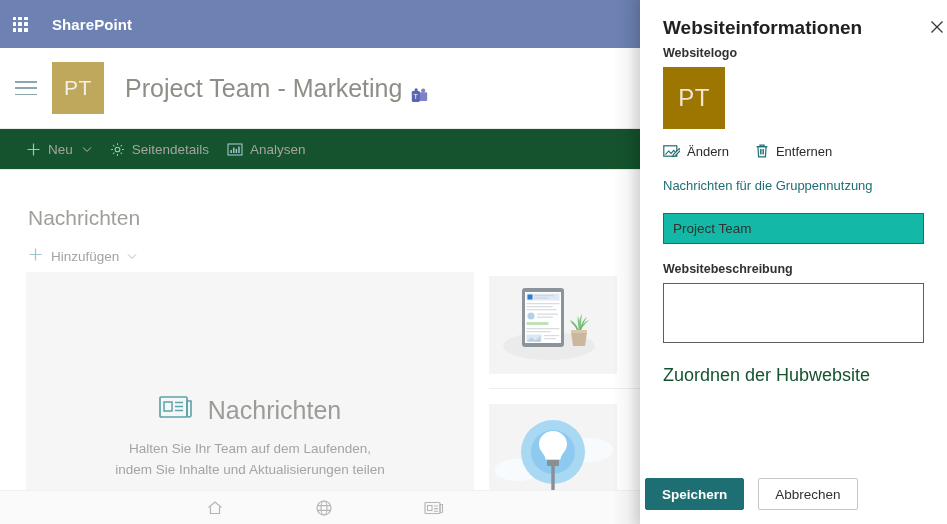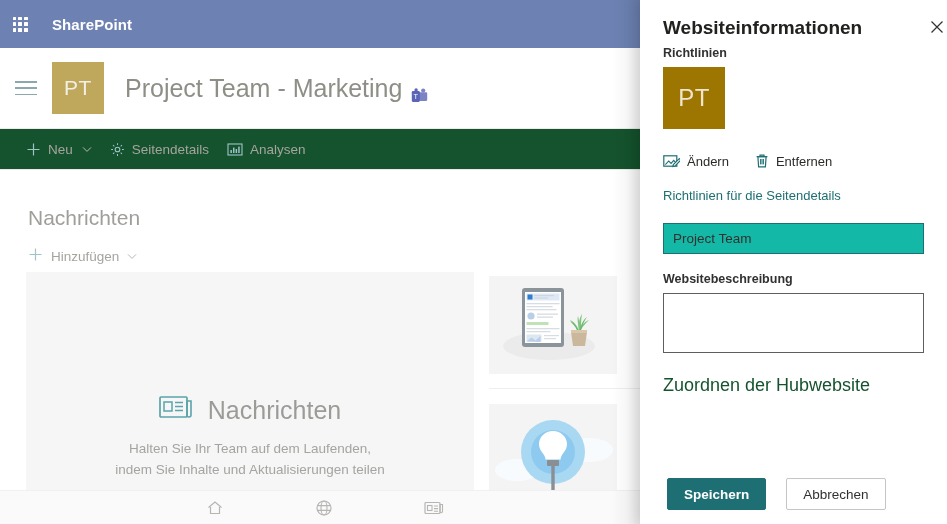--- a/index.html
+++ b/index.html
@@ -107,38 +107,38 @@
   .panel-body { position:absolute; left:0; top:46px; right:0; bottom:0; padding:0 23px; }
 
   .fld-label { font-size:12.5px; font-weight:bold; color:#323130; margin:0 0 7px 0; }
   .fld-label .req { color:#a4262c; font-weight:bold; margin-left:2px; }
 
   .logo-box {
     width:62px; height:62px; background:#9c7600; color:#efe6cf;
     display:flex; align-items:center; justify-content:center; font-size:24px; letter-spacing:.5px;
   }
 
-  .logo-actions { display:flex; align-items:center; gap:26px; margin-top:24px; }
+  .logo-actions { display:flex; align-items:center; gap:26px; margin-top:14px; }
   .logo-action { display:flex; align-items:center; gap:7px; font-size:13px; color:#2b2b29; cursor:pointer; }
   .logo-action .ic { color:#1d6f73; display:flex; align-items:center; }
 
   .link-teal { display:block; margin-top:19px; font-size:13px; color:#1d6f73; cursor:pointer; }
   .link-muted { display:block; font-size:18px; color:#14532d; cursor:default; }
 
   .txtinput {
     width:100%; height:31px; border:1px solid #1d6f73; border-radius:0;
     padding:0 9px; font-family:inherit; font-size:13.5px; color:#323130; background:#14b8a6; outline:none;
   }
   .txtarea {
     width:100%; height:60px; border:1px solid #605e5c; border-radius:0;
     padding:6px 9px; font-family:inherit; font-size:13.5px; color:#323130; background:#fff;
     outline:none; resize:none;
   }
 
-  .panel-footer { position:absolute; left:27px; bottom:14px; display:flex; gap:20px;border-radius:11px; }
+  .panel-footer { position:absolute; left:5px; bottom:14px; display:flex; gap:14px;border-radius:11px; }
   .btn {
     height:32px; min-width:96px; padding:0 16px; font-family:inherit; font-size:13.5px;
     border-radius:2px; cursor:pointer; border:1px solid transparent;
   }
   .btn-primary { background:#1d6f73; color:#ffffff; font-weight:bold; border-color:#1d6f73; }
   .btn-default { background:#ffffff; color:#323130; border:1px solid #c7c5c3; }
 
   .mt18 { margin-top:18px; }
   .mt20 { margin-top:20px; }
 </style>
@@ -360,21 +360,21 @@
       <div class="panel-title">Websiteinformationen</div>
       <div class="panel-close">
         <svg width="14" height="14" viewBox="0 0 14 14">
             <path d="M1.5 1.5l11 11M12.5 1.5l-11 11" stroke="#333230" stroke-width="1.2" fill="none"></path>
           </svg>
       </div>
     </div>
 
     <div class="panel-body">
 
-      <div class="fld-label">Richtlinien</div>
+      <div class="fld-label">Websitelogo</div>
       <div class="logo-box">PT</div>
 
       <div class="logo-actions">
         <div class="logo-action">
           <span class="ic">
             <svg width="17" height="15" viewBox="0 0 17 15">
               <rect x="0.8" y="1.8" width="13" height="10.4" fill="none" stroke="#1d6f73" stroke-width="1.2"></rect>
               <path d="M2.4 10.6l3.3-3.6 2.4 2.4 2.6-3 1.8 2" fill="none" stroke="#1d6f73" stroke-width="1.1"></path>
               <path d="M16.3 4.6l-6 6-.5 2 2-.5 6-6z" fill="#ffffff" stroke="#1d6f73" stroke-width="1.1"></path>
             </svg>
@@ -388,21 +388,21 @@
               <path d="M2.9 3.6h8.2l-.7 10.3H3.6z" fill="none" stroke="#1d6f73" stroke-width="1.2"></path>
               <g stroke="#1d6f73" stroke-width="1">
                   <path d="M5.6 6v5.4M7 6v5.4M8.4 6v5.4"></path>
                 </g>
             </svg>
           </span>
           <span>Entfernen</span>
         </div>
       </div>
 
-      <a class="link-teal">Richtlinien für die Seitendetails</a>
+      <a class="link-teal">Nachrichten für die Gruppennutzung</a>
 
       <div class="mt20">
         <input class="txtinput" type="text" value="Project Team" style="">
       </div>
 
       <div class="mt18">
         <div class="fld-label">Websitebeschreibung</div>
         <textarea class="txtarea" placeholder="" style=""></textarea>
       </div>
 

